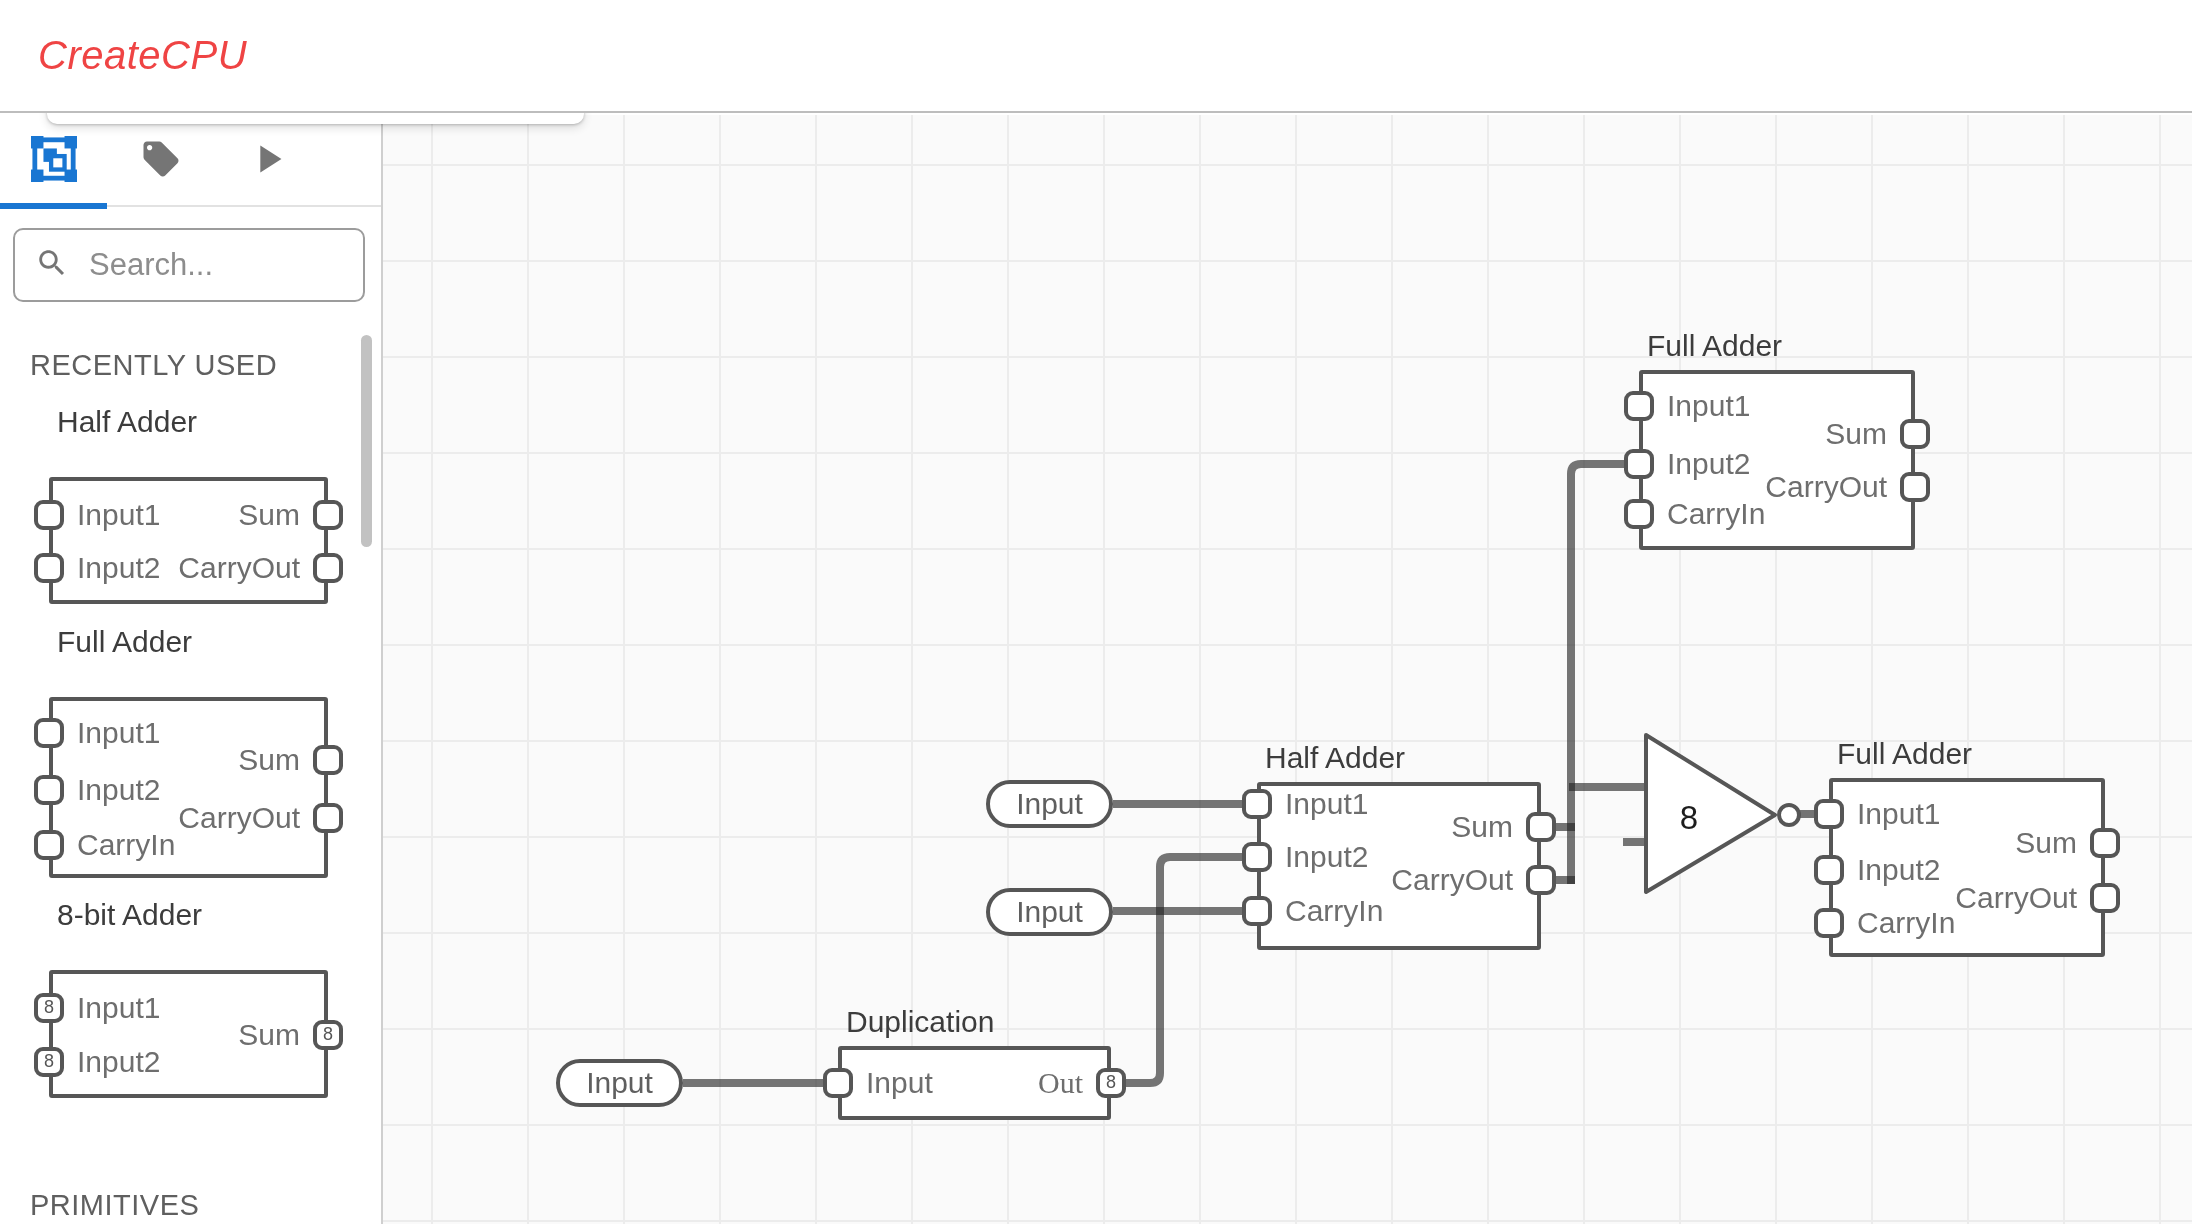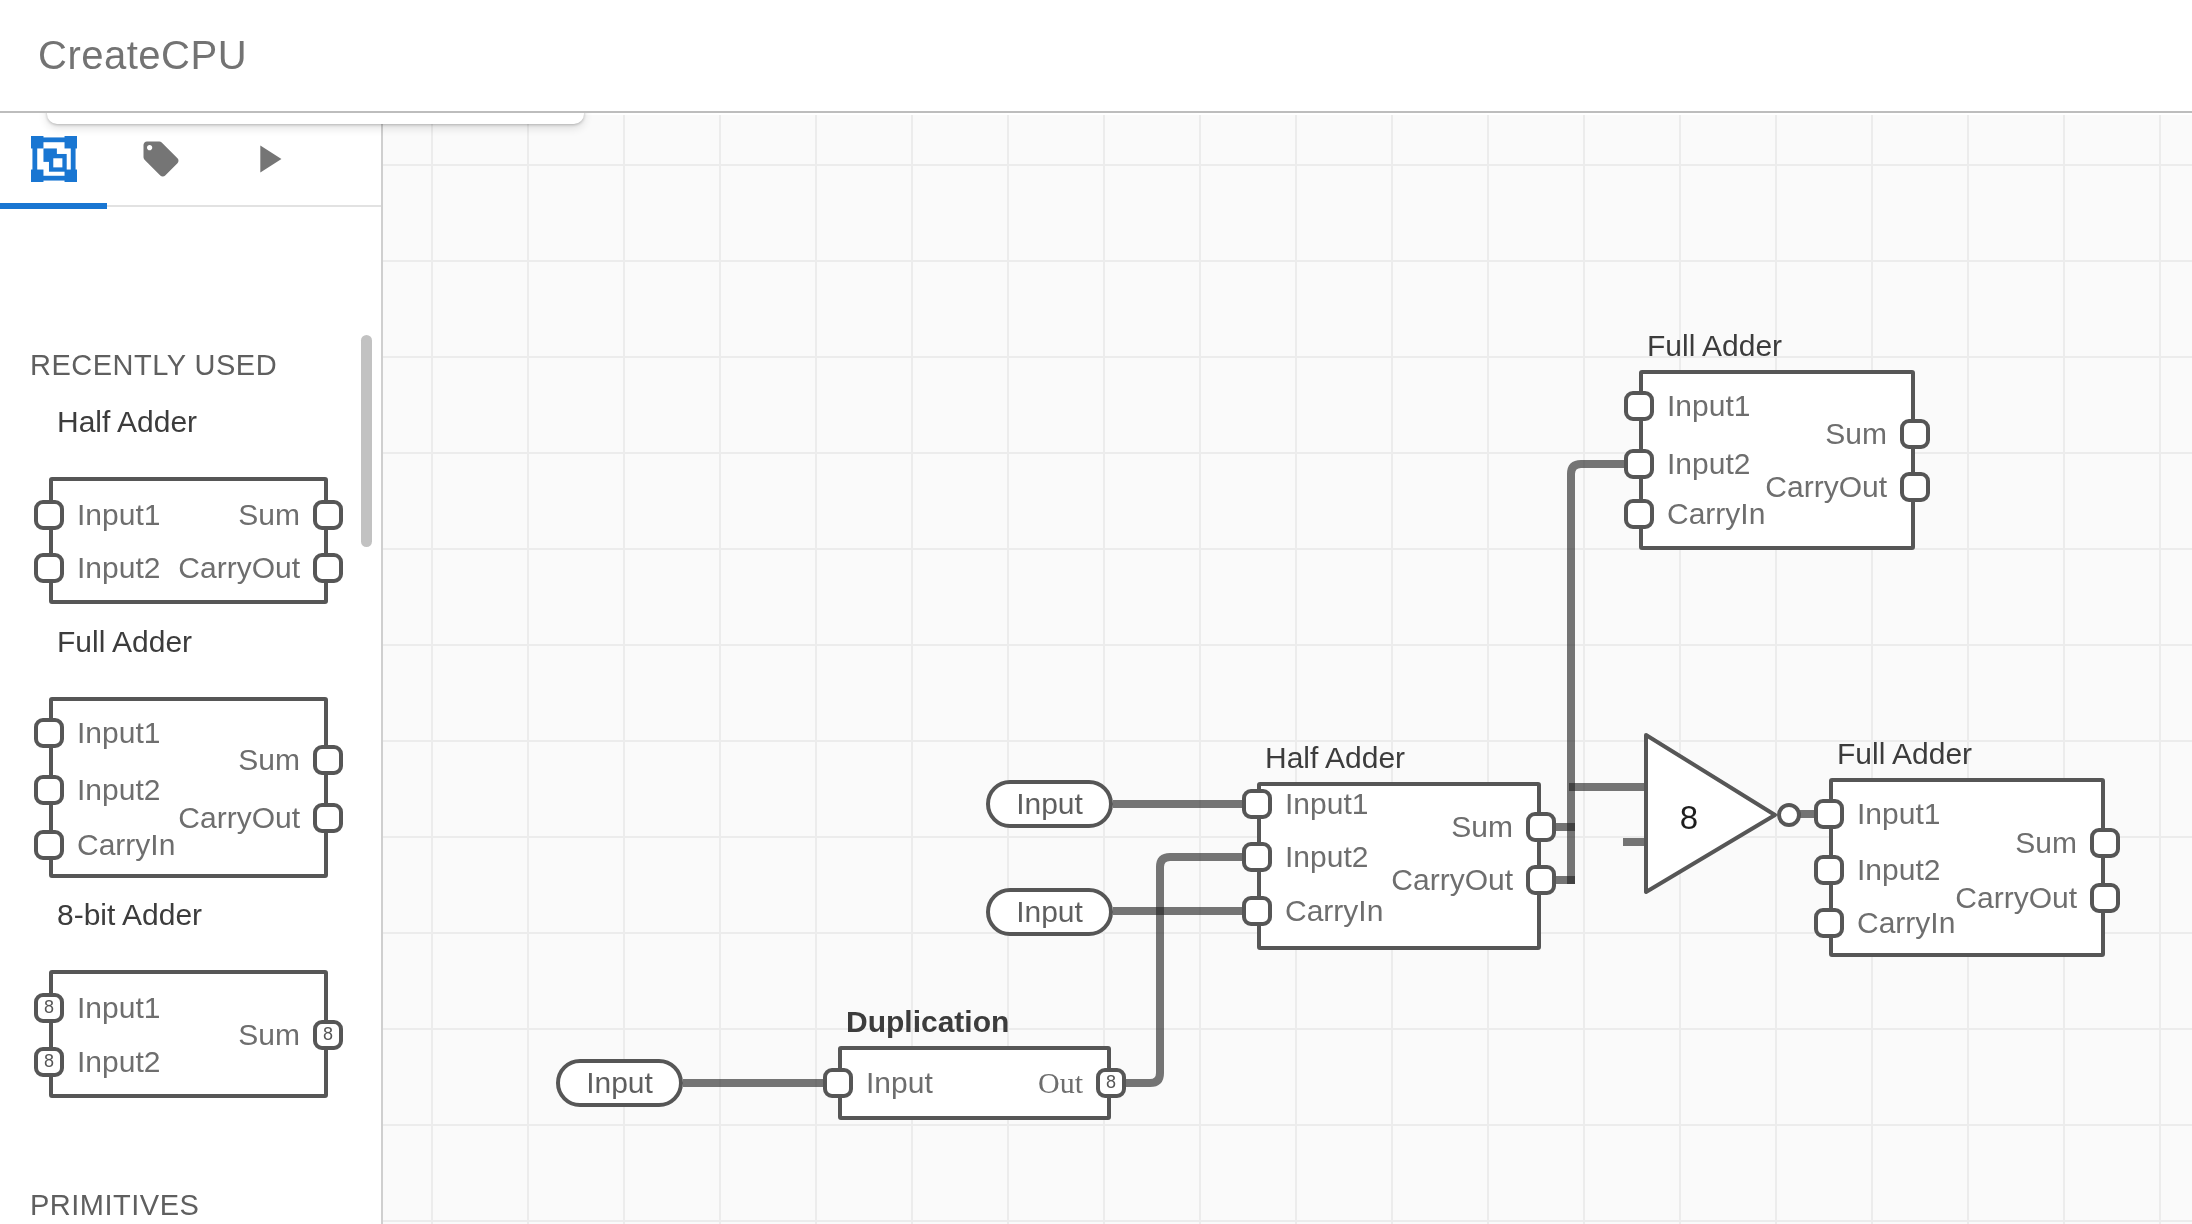--- a/index.html
+++ b/index.html
@@ -7,21 +7,21 @@
   body {
     width:2192px; height:1224px; overflow:hidden;
     font-family:"Liberation Sans", sans-serif;
     background:#ffffff; position:relative;
   }
 
   
   .header { position:absolute; top:0; left:0; width:2192px; height:113px;
             background:#fff; border-bottom:2px solid #bdbdbd; z-index:10; }
   .app-title { position:absolute; left:38px; top:33px; font-size:40px;
-               color:#737373; letter-spacing:.5px; white-space:nowrap; }
+               color:#ef4444; letter-spacing:.5px; white-space:nowrap;font-style:italic; }
 
   
   .sidebar { position:absolute; top:115px; left:0; width:383px; bottom:0;
              background:#fff; border-right:2px solid #cfcfcf; z-index:5; }
   .tabbar { position:absolute; top:0; left:0; width:100%; height:92px; }
   .tabbar-baseline { position:absolute; left:0; right:0; bottom:0; height:2px; background:#e2e2e2; }
   .tab { position:absolute; top:0; width:107px; height:92px;
          display:flex; align-items:center; justify-content:center; cursor:pointer; }
   .tab.active::after { content:""; position:absolute; left:0; right:0; bottom:-2px; height:6px; background:#1976d2; }
 
@@ -105,20 +105,28 @@
     </div>
     <div class="tab" style="left:214px">
       <span>
         <svg width="46" height="46" viewBox="0 0 24 24" fill="#757575">
             <path d="M8 5v14l11-7z"></path>
           </svg>
       </span>
     </div>
   </div>
 
+  <div class="searchbox">
+    <span>
+      <svg width="34" height="34" viewBox="0 0 24 24" fill="#757575">
+        <path d="M15.5 14h-.79l-.28-.27C15.41 12.59 16 11.11 16 9.5 16 5.91 13.09 3 9.5 3S3 5.91 3 9.5 5.91 16 9.5 16c1.61 0 3.09-.59 4.23-1.57l.27.28v.79l5 4.99L20.49 19l-4.99-5zm-6 0C7.01 14 5 11.99 5 9.5S7.01 5 9.5 5 14 7.01 14 9.5 11.99 14 9.5 14z"></path>
+      </svg>
+    </span>
+    <input type="text" placeholder="Search..." style="">
+  </div>
 
   <div class="section-label" style="top:234px">RECENTLY USED</div>
   <div class="section-label" style="top:1074px">PRIMITIVES</div>
 
   <div id="sidebar-list" style="position:absolute;inset:0;">
       <div class="node-box" style="left: 49px; top: 362px; width: 279px; height: 127px;"></div>
       <div class="ntitle" style="left: 57px; top: 288px;">Half Adder</div>
       <div class="port" style="left: 34px; top: 385px;"></div>
       <div class="plabel" style="top: 381px; left: 77px;">Input1</div>
       <div class="port" style="left: 34px; top: 438px;"></div>
@@ -200,21 +208,21 @@
     <div class="plabel" style="top: 680px; left: 1474px;">Input1</div>
     <div class="port" style="left: 1431px; top: 740px;"></div>
     <div class="plabel" style="top: 736px; left: 1474px;">Input2</div>
     <div class="port" style="left: 1431px; top: 793px;"></div>
     <div class="plabel" style="top: 789px; left: 1474px;">CarryIn</div>
     <div class="port" style="left: 1707px; top: 713px;"></div>
     <div class="plabel" style="top: 709px; left: 1694px; transform: translateX(-100%);">Sum</div>
     <div class="port" style="left: 1707px; top: 768px;"></div>
     <div class="plabel" style="top: 764px; left: 1694px; transform: translateX(-100%);">CarryOut</div>
     <div class="node-box" style="left: 455px; top: 931px; width: 273px; height: 74px;"></div>
-    <div class="ntitle" style="left: 463px; top: 888px; font-weight: bold;">Duplication</div>
+    <div class="ntitle" style="left: 463px; top: 888px;">Duplication</div>
     <div class="port" style="left: 440px; top: 953px;"></div>
     <div class="plabel" style="top: 949px; left: 483px;">Input</div>
     <div class="port" style="left: 713px; top: 953px;">8</div>
     <div class="plabel" style="top: 949px; left: 700px; transform: translateX(-100%); font-family: Liberation Serif, serif;">Out</div>
     <div class="pill" style="left: 603px; top: 665px; width: 127px; height: 48px;">Input</div>
     <div class="pill" style="left: 603px; top: 773px; width: 127px; height: 48px;">Input</div>
     <div class="pill" style="left: 173px; top: 944px; width: 127px; height: 48px;">Input</div>
   </div>
 
 <div class="crumb">

